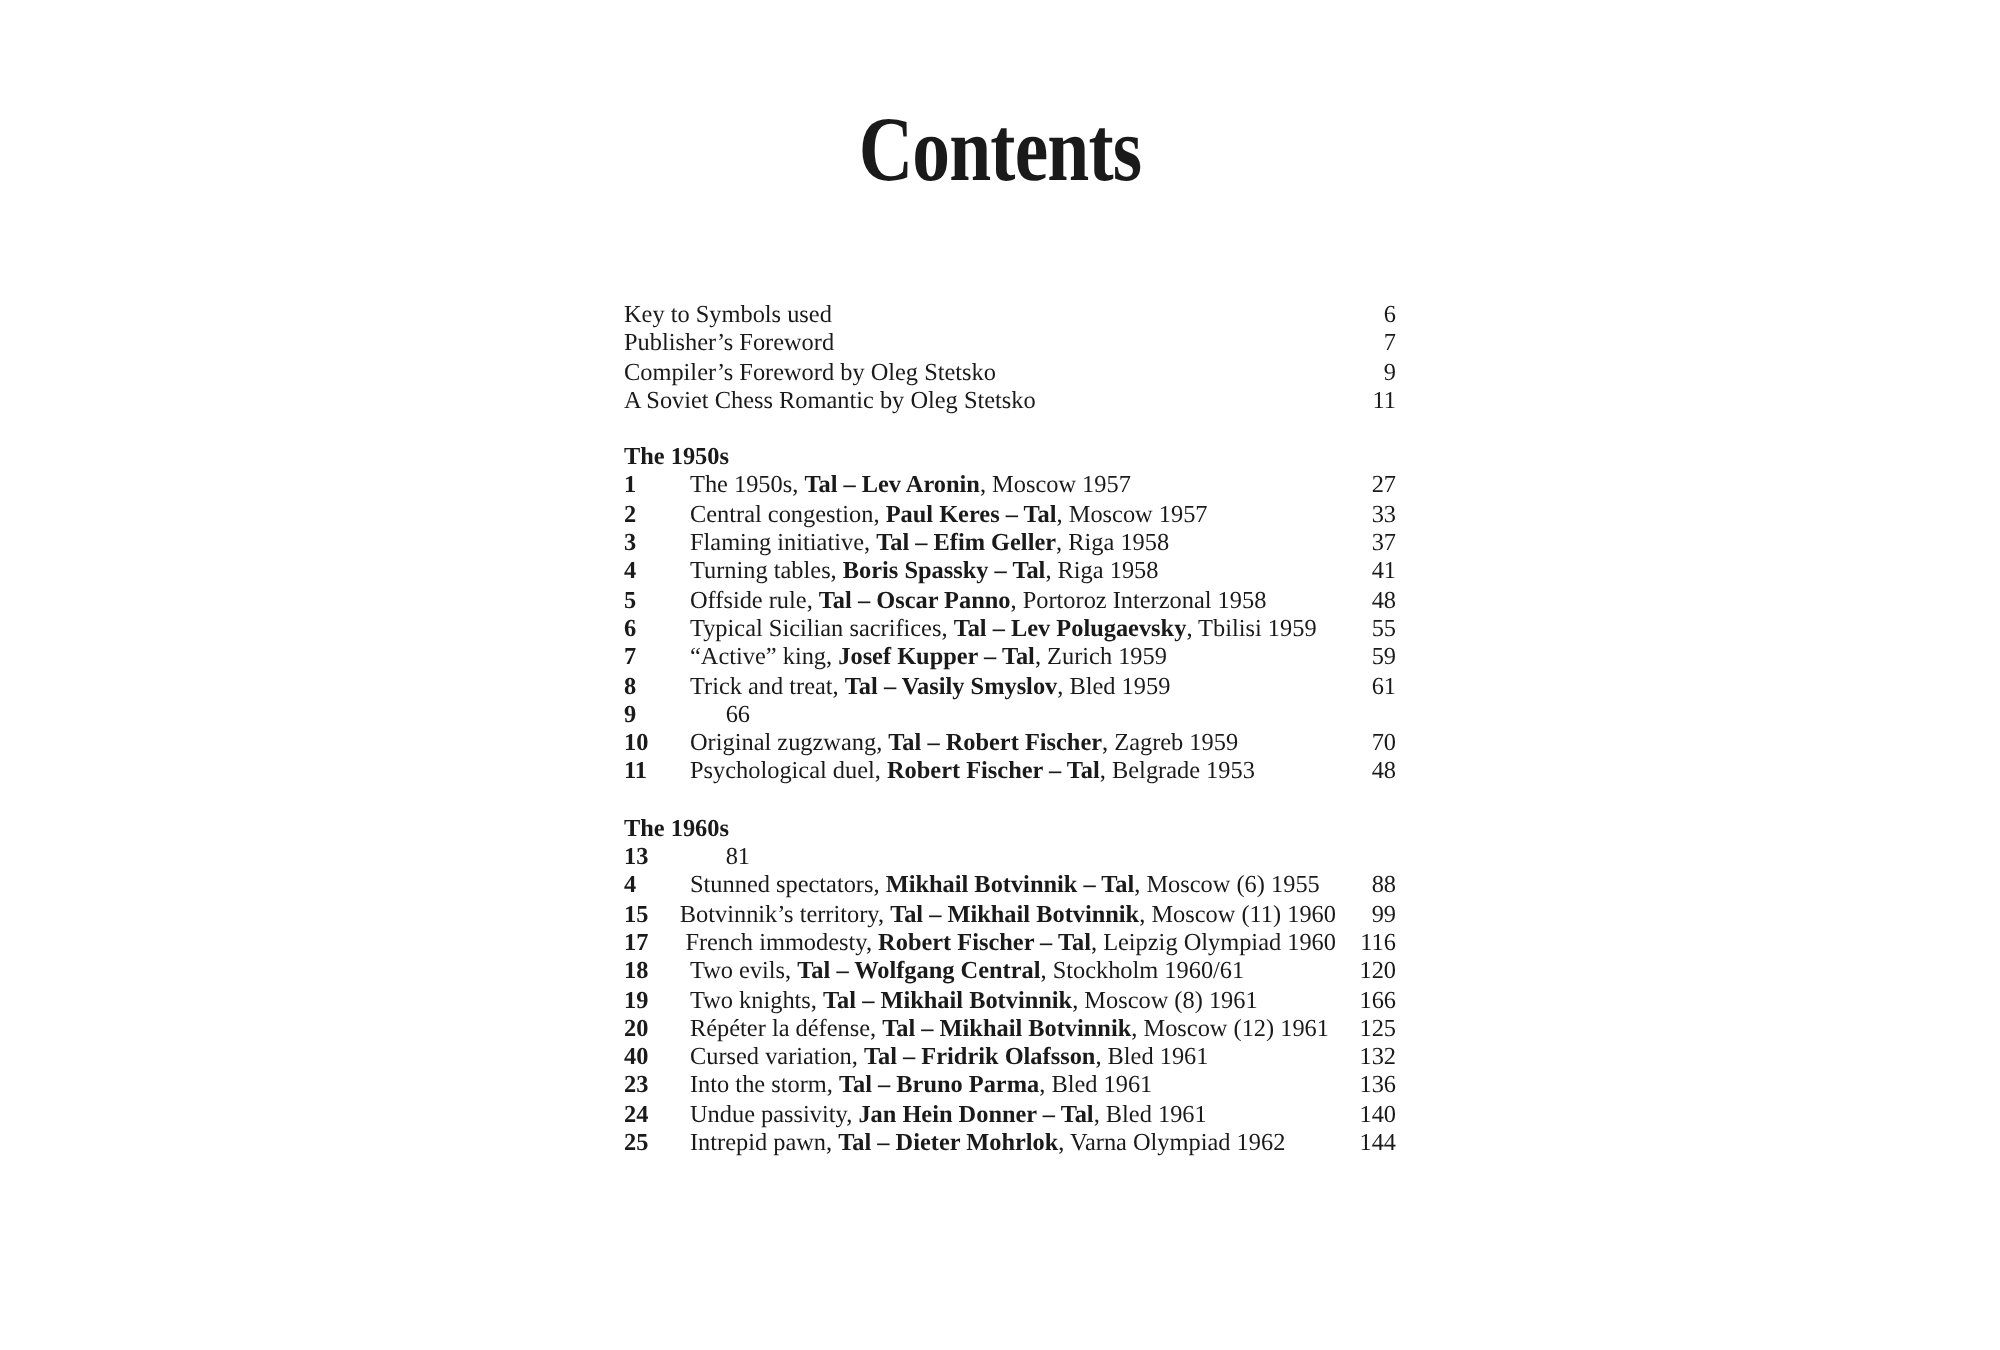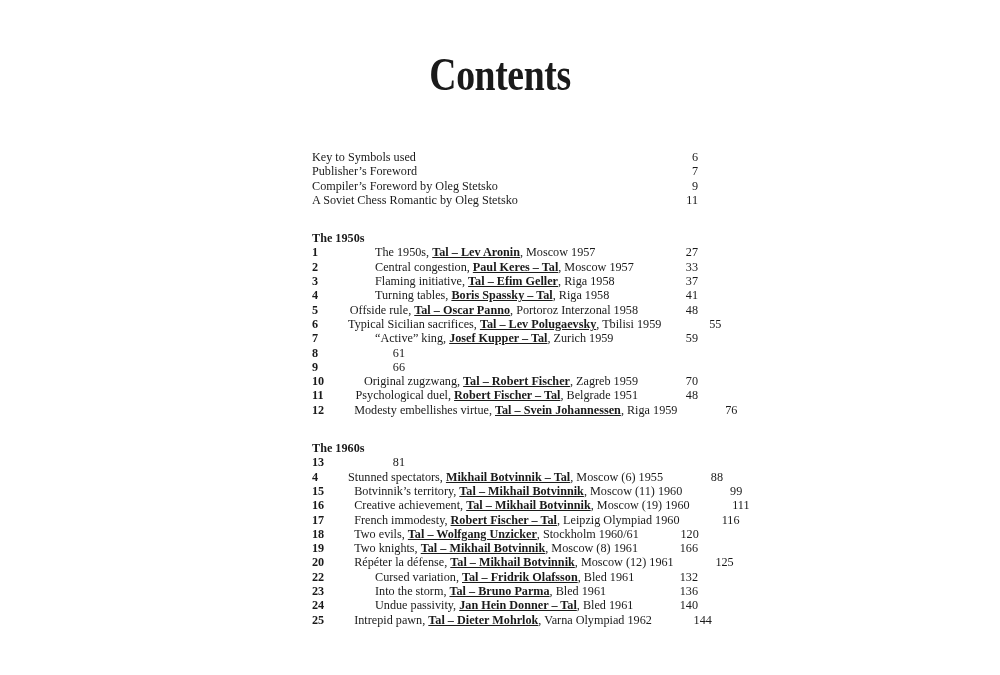--- a/index.html
+++ b/index.html
@@ -10,26 +10,26 @@
       font-family: "Liberation Serif", "DejaVu Serif", serif;
       font-weight: bold; font-size: 46px; letter-spacing: -0.5px;
       transform: scaleX(0.82); transform-origin: center;
       color: #1a1a1a;
     }
     .toc {
       position: absolute; left: 312px; top: 150px; width: 386px;
       font-family: "Liberation Serif", "DejaVu Serif", serif;
       font-size: 12.2px; line-height: 14.3px;
     }
-    .row { display: flex; align-items: flex-start; height: 14.3px; white-space: nowrap; gap: 30px; }
+    .row { display: flex; align-items: flex-start; height: 14.3px; white-space: nowrap; }
     .row .text { flex: 1; }
     .row .num { width: 33px; font-weight: bold; }
     .row .page { text-align: right; min-width: 30px; }
-    .section-head { font-weight: bold; margin-top: 24px; height: 14.3px; }
-    b { font-weight: bold; text-decoration: underline; }
+    .section-head { font-weight: bold; margin-top: 14px; height: 14.3px; }
+    b { font-weight: bold; }
   </style>
 </head>
 <body>
 
 <div class="title">Contents</div>
 
 <div class="toc">
   <div id="front-matter">
       <div class="row">
         <span class="text">Key to Symbols used</span>
@@ -80,83 +80,74 @@
         <span class="text"><span>Typical Sicilian sacrifices, </span><b>Tal – Lev Polugaevsky</b><span>, Tbilisi 1959</span></span>
         <span class="page">55</span>
       </div>
       <div class="row">
         <span class="num">7</span>
         <span class="text"><span>“Active” king, </span><b>Josef Kupper – Tal</b><span>, Zurich 1959</span></span>
         <span class="page">59</span>
       </div>
       <div class="row">
         <span class="num">8</span>
+        <span class="text"><span>Trick and treat, </span><b>Tal – Vasily Smyslov</b><span>, Bled 1959</span></span>
         <span class="page">61</span>
       </div>
       <div class="row">
         <span class="num">9</span>
         <span class="page">66</span>
       </div>
       <div class="row">
         <span class="num">10</span>
         <span class="text"><span>Original zugzwang, </span><b>Tal – Robert Fischer</b><span>, Zagreb 1959</span></span>
         <span class="page">70</span>
       </div>
       <div class="row">
         <span class="num">11</span>
-        <span class="text"><span>Psychological duel, </span><b>Robert Fischer – Tal</b><span>, Belgrade 1951</span></span>
+        <span class="text"><span>Psychological duel, </span><b>Robert Fischer – Tal</b><span>, Belgrade 1953</span></span>
         <span class="page">48</span>
-      </div>
-      <div class="row">
-        <span class="num">12</span>
-        <span class="text"><span>Modesty embellishes virtue, </span><b>Tal – Svein Johannessen</b><span>, Riga 1959</span></span>
-        <span class="page">76</span>
       </div>
       <div class="section-head">The 1960s</div>
       <div class="row">
         <span class="num">13</span>
         <span class="page">81</span>
       </div>
       <div class="row">
         <span class="num">4</span>
         <span class="text"><span>Stunned spectators, </span><b>Mikhail Botvinnik – Tal</b><span>, Moscow (6) 1955</span></span>
         <span class="page">88</span>
       </div>
       <div class="row">
         <span class="num">15</span>
         <span class="text"><span>Botvinnik’s territory, </span><b>Tal – Mikhail Botvinnik</b><span>, Moscow (11) 1960</span></span>
         <span class="page">99</span>
       </div>
       <div class="row">
-        <span class="num">16</span>
-        <span class="text"><span>Creative achievement, </span><b>Tal – Mikhail Botvinnik</b><span>, Moscow (19) 1960</span></span>
-        <span class="page">111</span>
-      </div>
-      <div class="row">
         <span class="num">17</span>
         <span class="text"><span>French immodesty, </span><b>Robert Fischer – Tal</b><span>, Leipzig Olympiad 1960</span></span>
         <span class="page">116</span>
       </div>
       <div class="row">
         <span class="num">18</span>
-        <span class="text"><span>Two evils, </span><b>Tal – Wolfgang Unzicker</b><span>, Stockholm 1960/61</span></span>
+        <span class="text"><span>Two evils, </span><b>Tal – Wolfgang Central</b><span>, Stockholm 1960/61</span></span>
         <span class="page">120</span>
       </div>
       <div class="row">
         <span class="num">19</span>
         <span class="text"><span>Two knights, </span><b>Tal – Mikhail Botvinnik</b><span>, Moscow (8) 1961</span></span>
         <span class="page">166</span>
       </div>
       <div class="row">
         <span class="num">20</span>
         <span class="text"><span>Répéter la défense, </span><b>Tal – Mikhail Botvinnik</b><span>, Moscow (12) 1961</span></span>
         <span class="page">125</span>
       </div>
       <div class="row">
-        <span class="num">22</span>
+        <span class="num">40</span>
         <span class="text"><span>Cursed variation, </span><b>Tal – Fridrik Olafsson</b><span>, Bled 1961</span></span>
         <span class="page">132</span>
       </div>
       <div class="row">
         <span class="num">23</span>
         <span class="text"><span>Into the storm, </span><b>Tal – Bruno Parma</b><span>, Bled 1961</span></span>
         <span class="page">136</span>
       </div>
       <div class="row">
         <span class="num">24</span>

